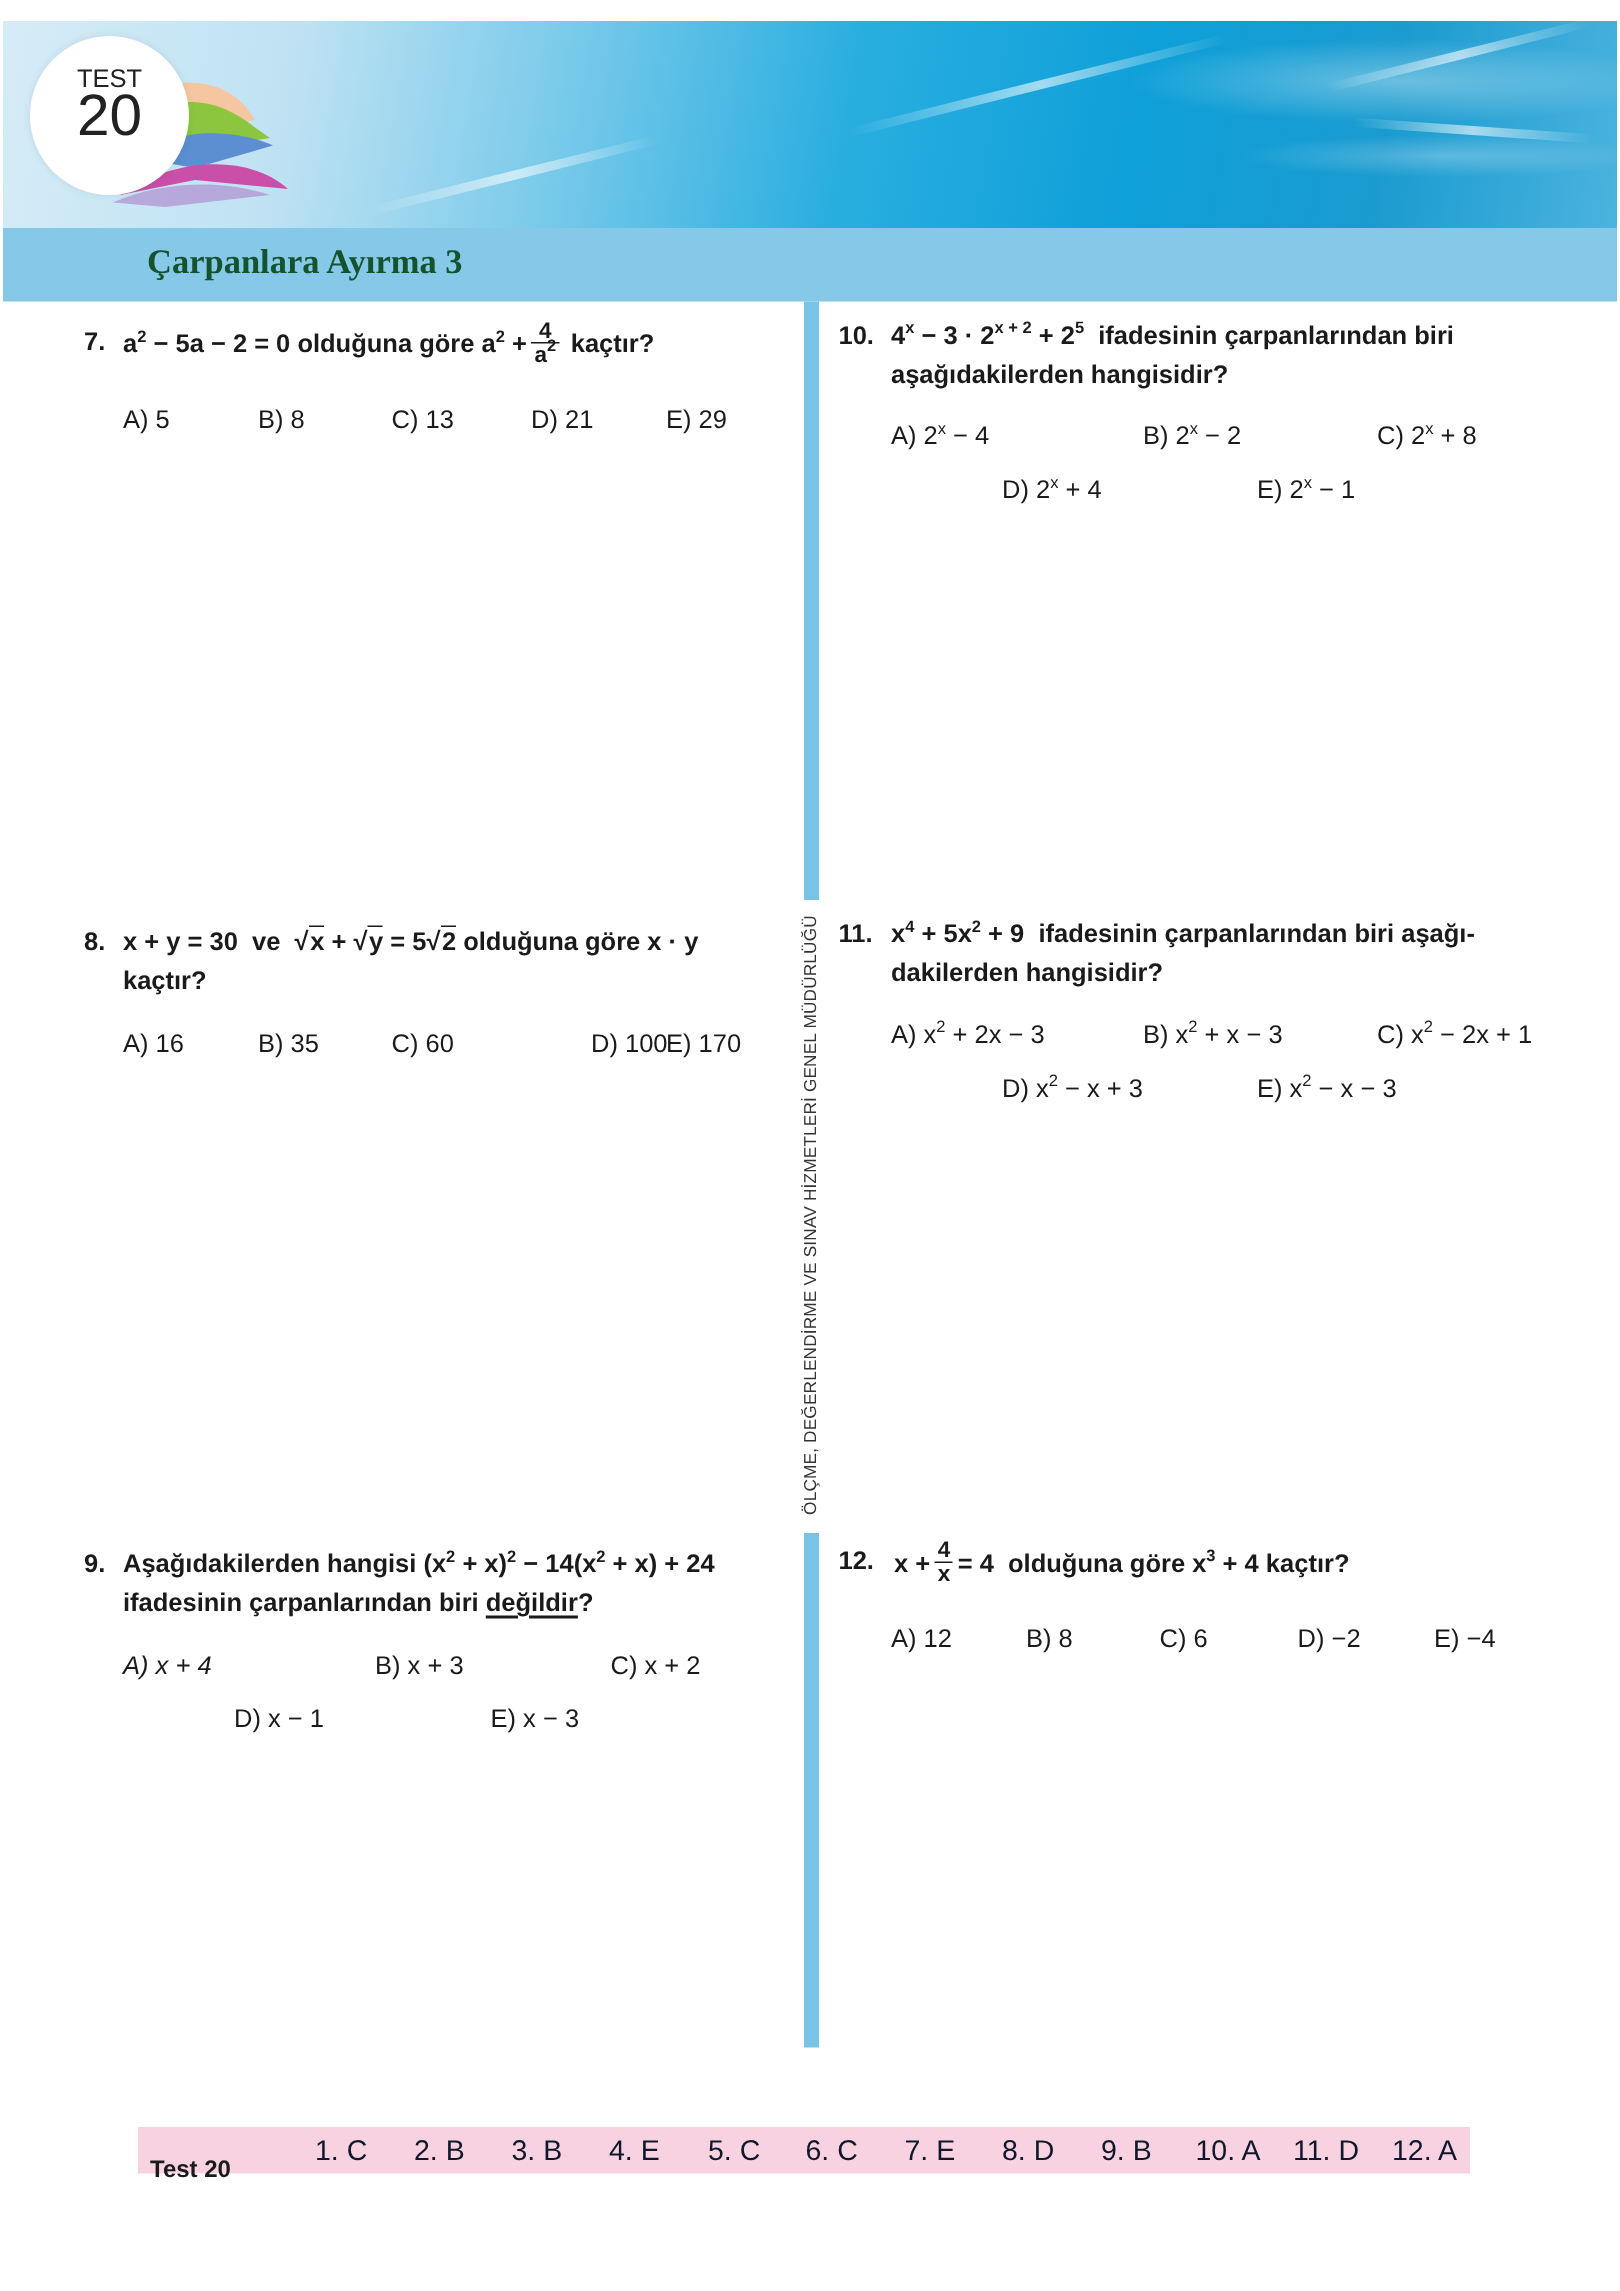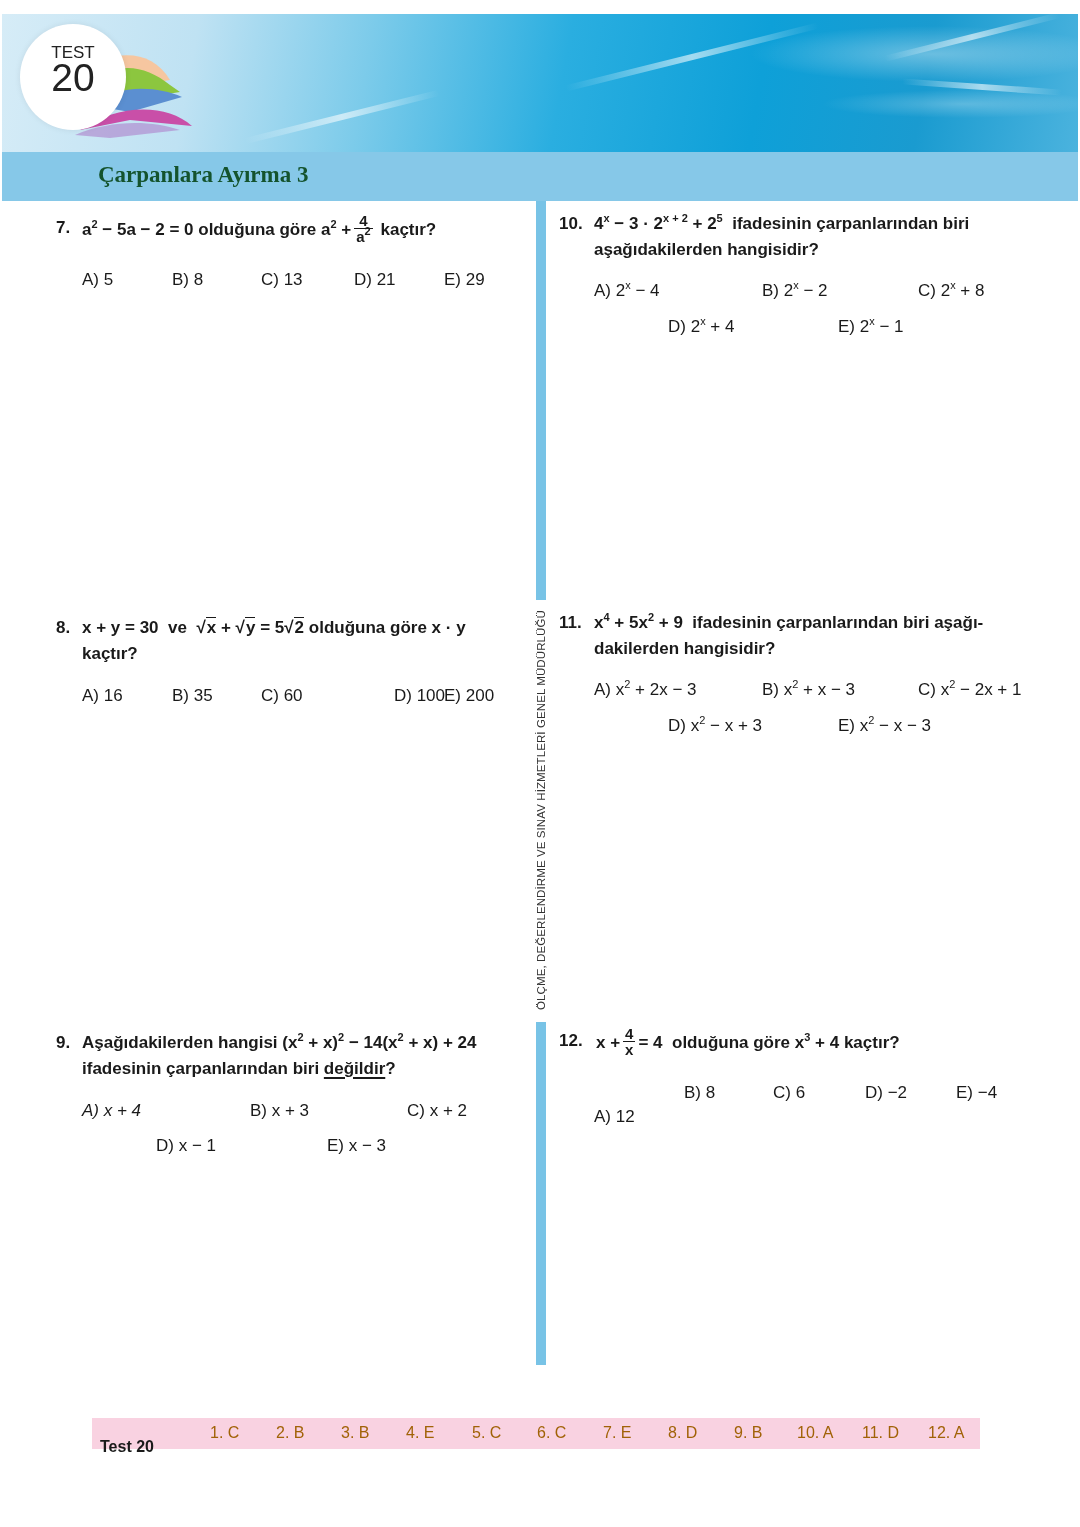--- a/index.html
+++ b/index.html
@@ -65,21 +65,21 @@
   .sqrt { display: inline-block; }
   .sqrt .rad { border-top: 1.5px solid #1a1a1a; padding-left: 1px; }
   .under { text-decoration: underline; text-decoration-thickness: 2px; text-underline-offset: 3px; }
 
   
   .answers {
     position: absolute; left: 92px; top: 1418px; width: 888px; height: 31px;
     background: #f9d2e1;
   }
   .answers .lbl { position: absolute; left: 8px; top: 20px; font-size: 16px; font-weight: bold; }
-  .answers .a { position: absolute; top: 6px; font-size: 16px; color: #a16207; }
+  .answers .a { position: absolute; top: 6px; font-size: 19px; color: #0f172a; }
 </style>
 </head>
 <body>
 
 <div class="banner">
   <div class="streak" style="left:560px; top:40px; width:260px;"></div>
   <div class="streak" style="left:880px; top:20px; width:180px;"></div>
   <div class="streak" style="left:900px; top:70px; width:160px; transform:rotate(4deg);"></div>
   <div class="streak" style="left:240px; top:100px; width:200px;"></div>
 </div>
@@ -123,21 +123,21 @@
     <span>x + y = 30</span>&nbsp; <span>ve</span>&nbsp;
     <span class="sqrt">√<span class="rad">x</span></span> + <span class="sqrt">√<span class="rad">y</span></span> <span>= 5</span><span class="sqrt">√<span class="rad">2</span></span>
     <span>olduğuna göre x · y</span><br>
     <span>kaçtır?</span>
   </div>
 </div>
 <div class="opt" style="left:82px; top:686px;">A) 16</div>
 <div class="opt" style="left:172px; top:686px;">B) 35</div>
 <div class="opt" style="left:261px; top:686px;">C) 60</div>
 <div class="opt" style="left:354px; top:686px;margin-left:40px;">D) 100</div>
-<div class="opt" style="left:444px; top:686px;">E) 200</div>
+<div class="opt" style="left:444px; top:686px;">E) 170</div>
 
 <div class="q" style="left:56px; top:1030px; width:475px;">
   <span class="num">9.</span>
   <div class="stem" style="margin-left:26px;">
     <span>Aşağıdakilerden hangisi</span> (x<sup>2</sup> + x)<sup>2</sup> − 14(x<sup>2</sup> + x) + 24<br>
     <span>ifadesinin çarpanlarından biri</span> <span class="under">değildir</span><span>?</span>
   </div>
 </div>
 <div class="opt" style="left:82px; top:1101px;font-style:italic;">A) x + 4</div>
 <div class="opt" style="left:250px; top:1101px;">B) x + 3</div>
@@ -170,21 +170,21 @@
 <div class="opt" style="left:918px; top:680px;">C) x<sup>2</sup> − 2x + 1</div>
 <div class="opt" style="left:668px; top:716px;">D) x<sup>2</sup> − x + 3</div>
 <div class="opt" style="left:838px; top:716px;">E) x<sup>2</sup> − x − 3</div>
 
 <div class="q" style="left:559px; top:1028px; width:500px;">
   <span class="num">12.</span>
   <div class="stem" style="margin-left:37px;">
     <span>x +</span><span class="frac"><span class="n">4</span><span class="d">x</span></span><span>= 4</span>&nbsp; olduğuna göre x<sup>3</sup> + 4 kaçtır?
   </div>
 </div>
-<div class="opt" style="left:594px; top:1083px;margin-top:24px;">A) 12</div>
+<div class="opt" style="left:594px; top:1083px;">A) 12</div>
 <div class="opt" style="left:684px; top:1083px;">B) 8</div>
 <div class="opt" style="left:773px; top:1083px;">C) 6</div>
 <div class="opt" style="left:865px; top:1083px;">D) −2</div>
 <div class="opt" style="left:956px; top:1083px;">E) −4</div>
 
 <div class="answers">
   <span class="lbl">Test 20</span>
   <span class="a" style="left:118px;">1. C</span>
   <span class="a" style="left:184px;">2. B</span>
   <span class="a" style="left:249px;">3. B</span>

